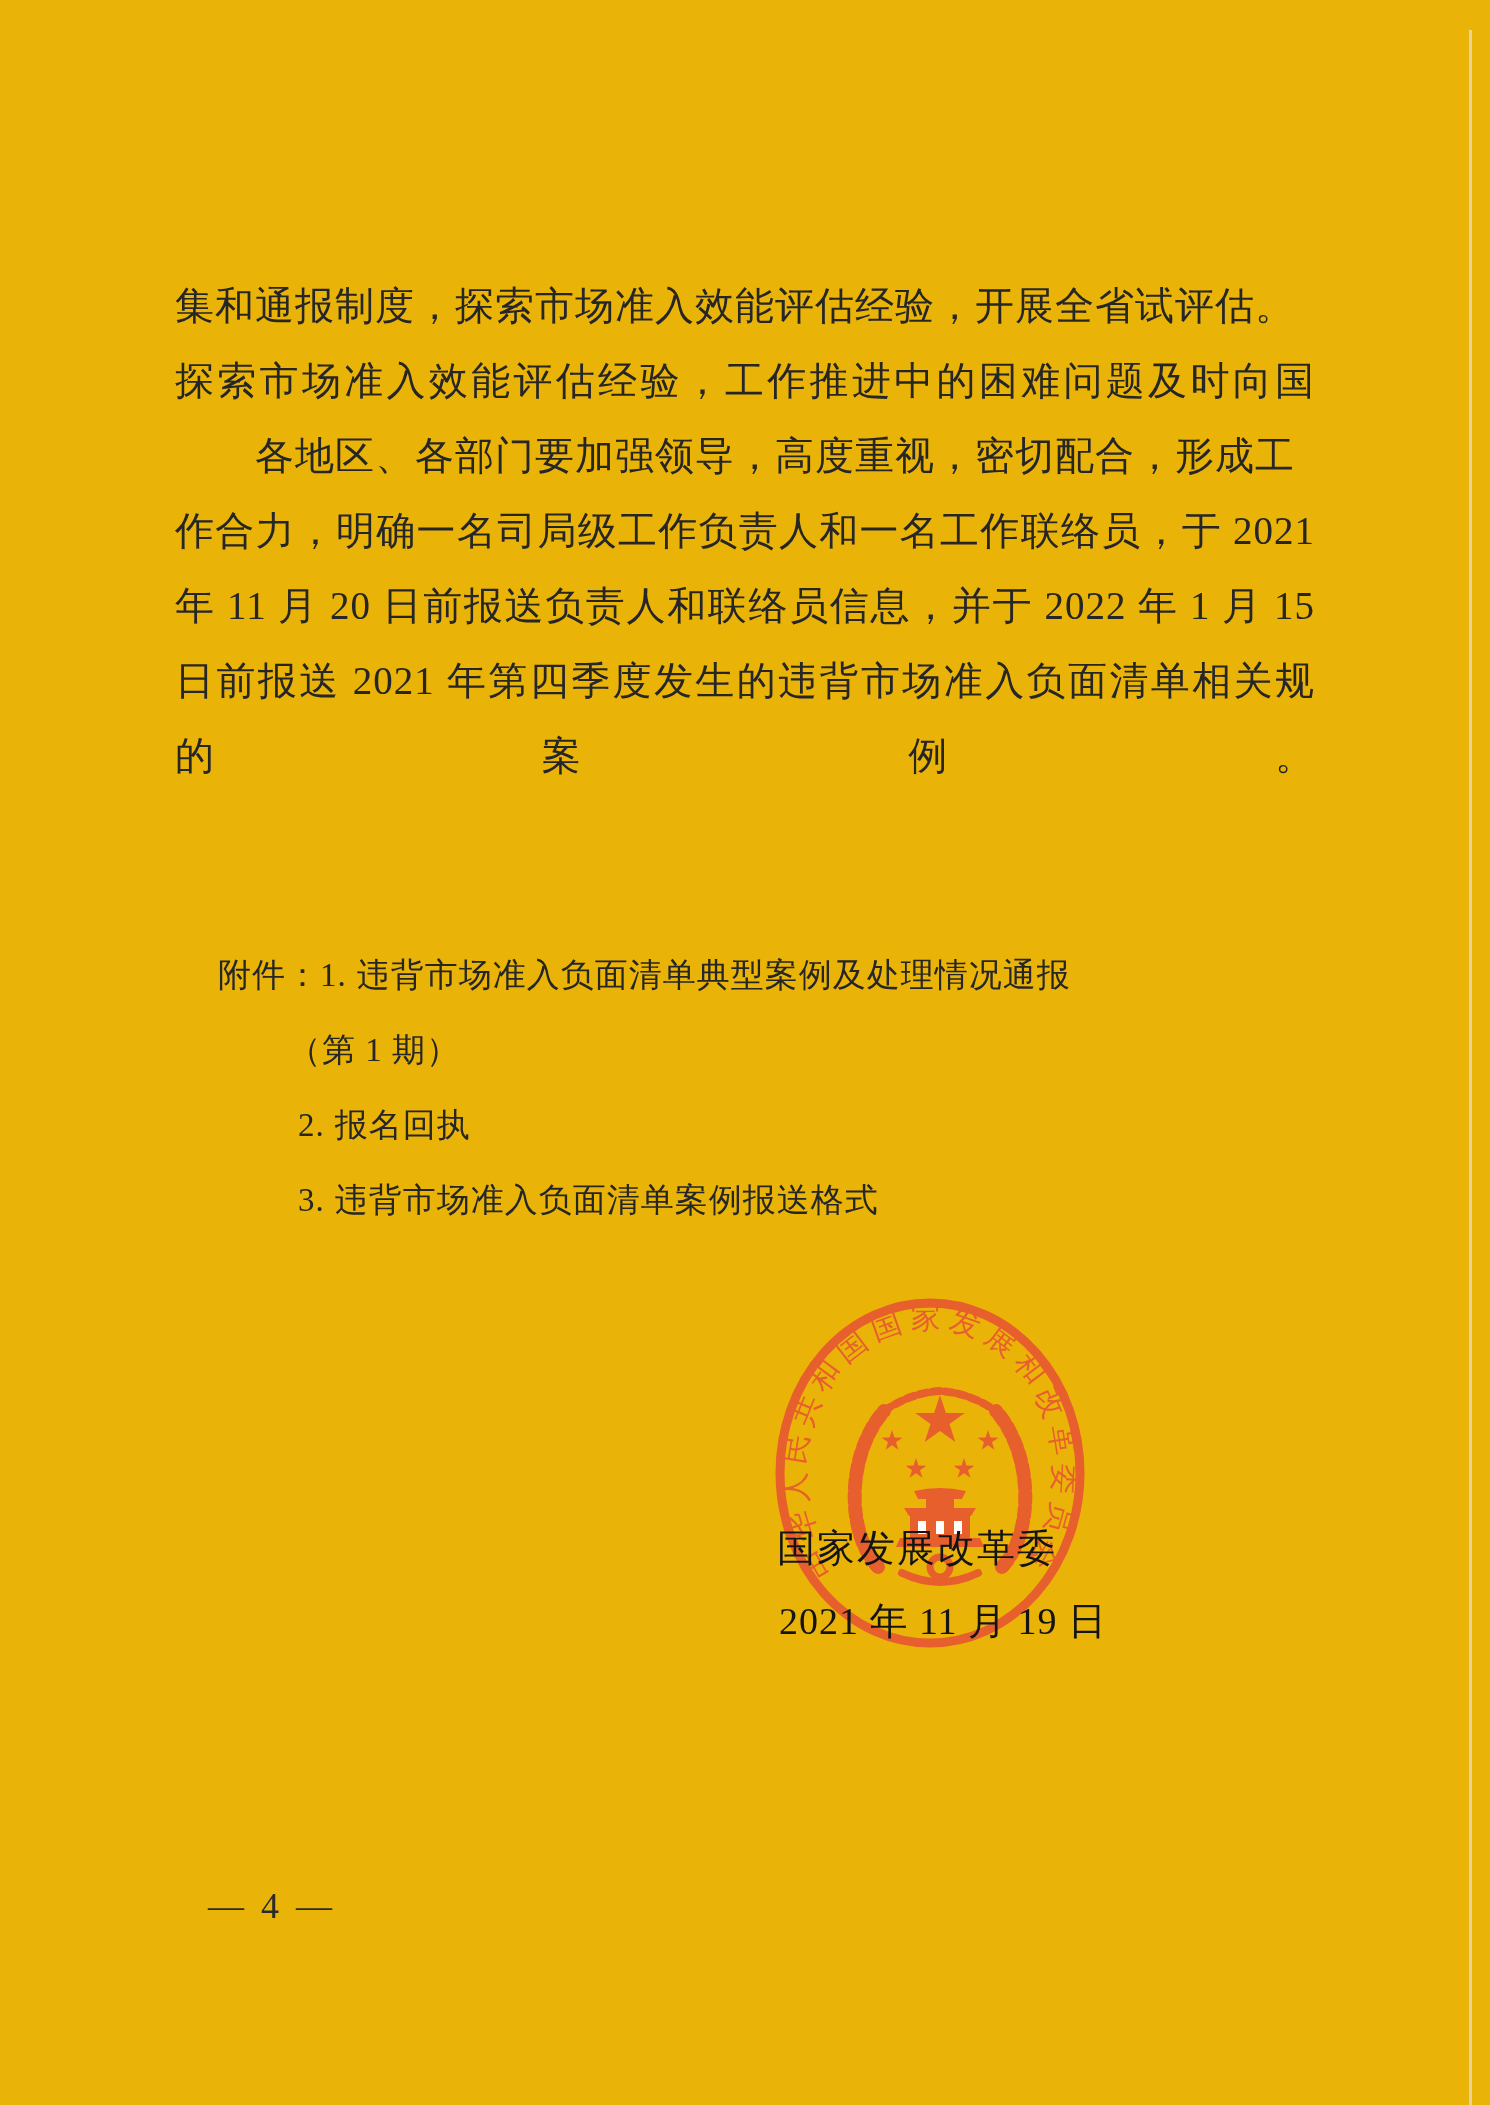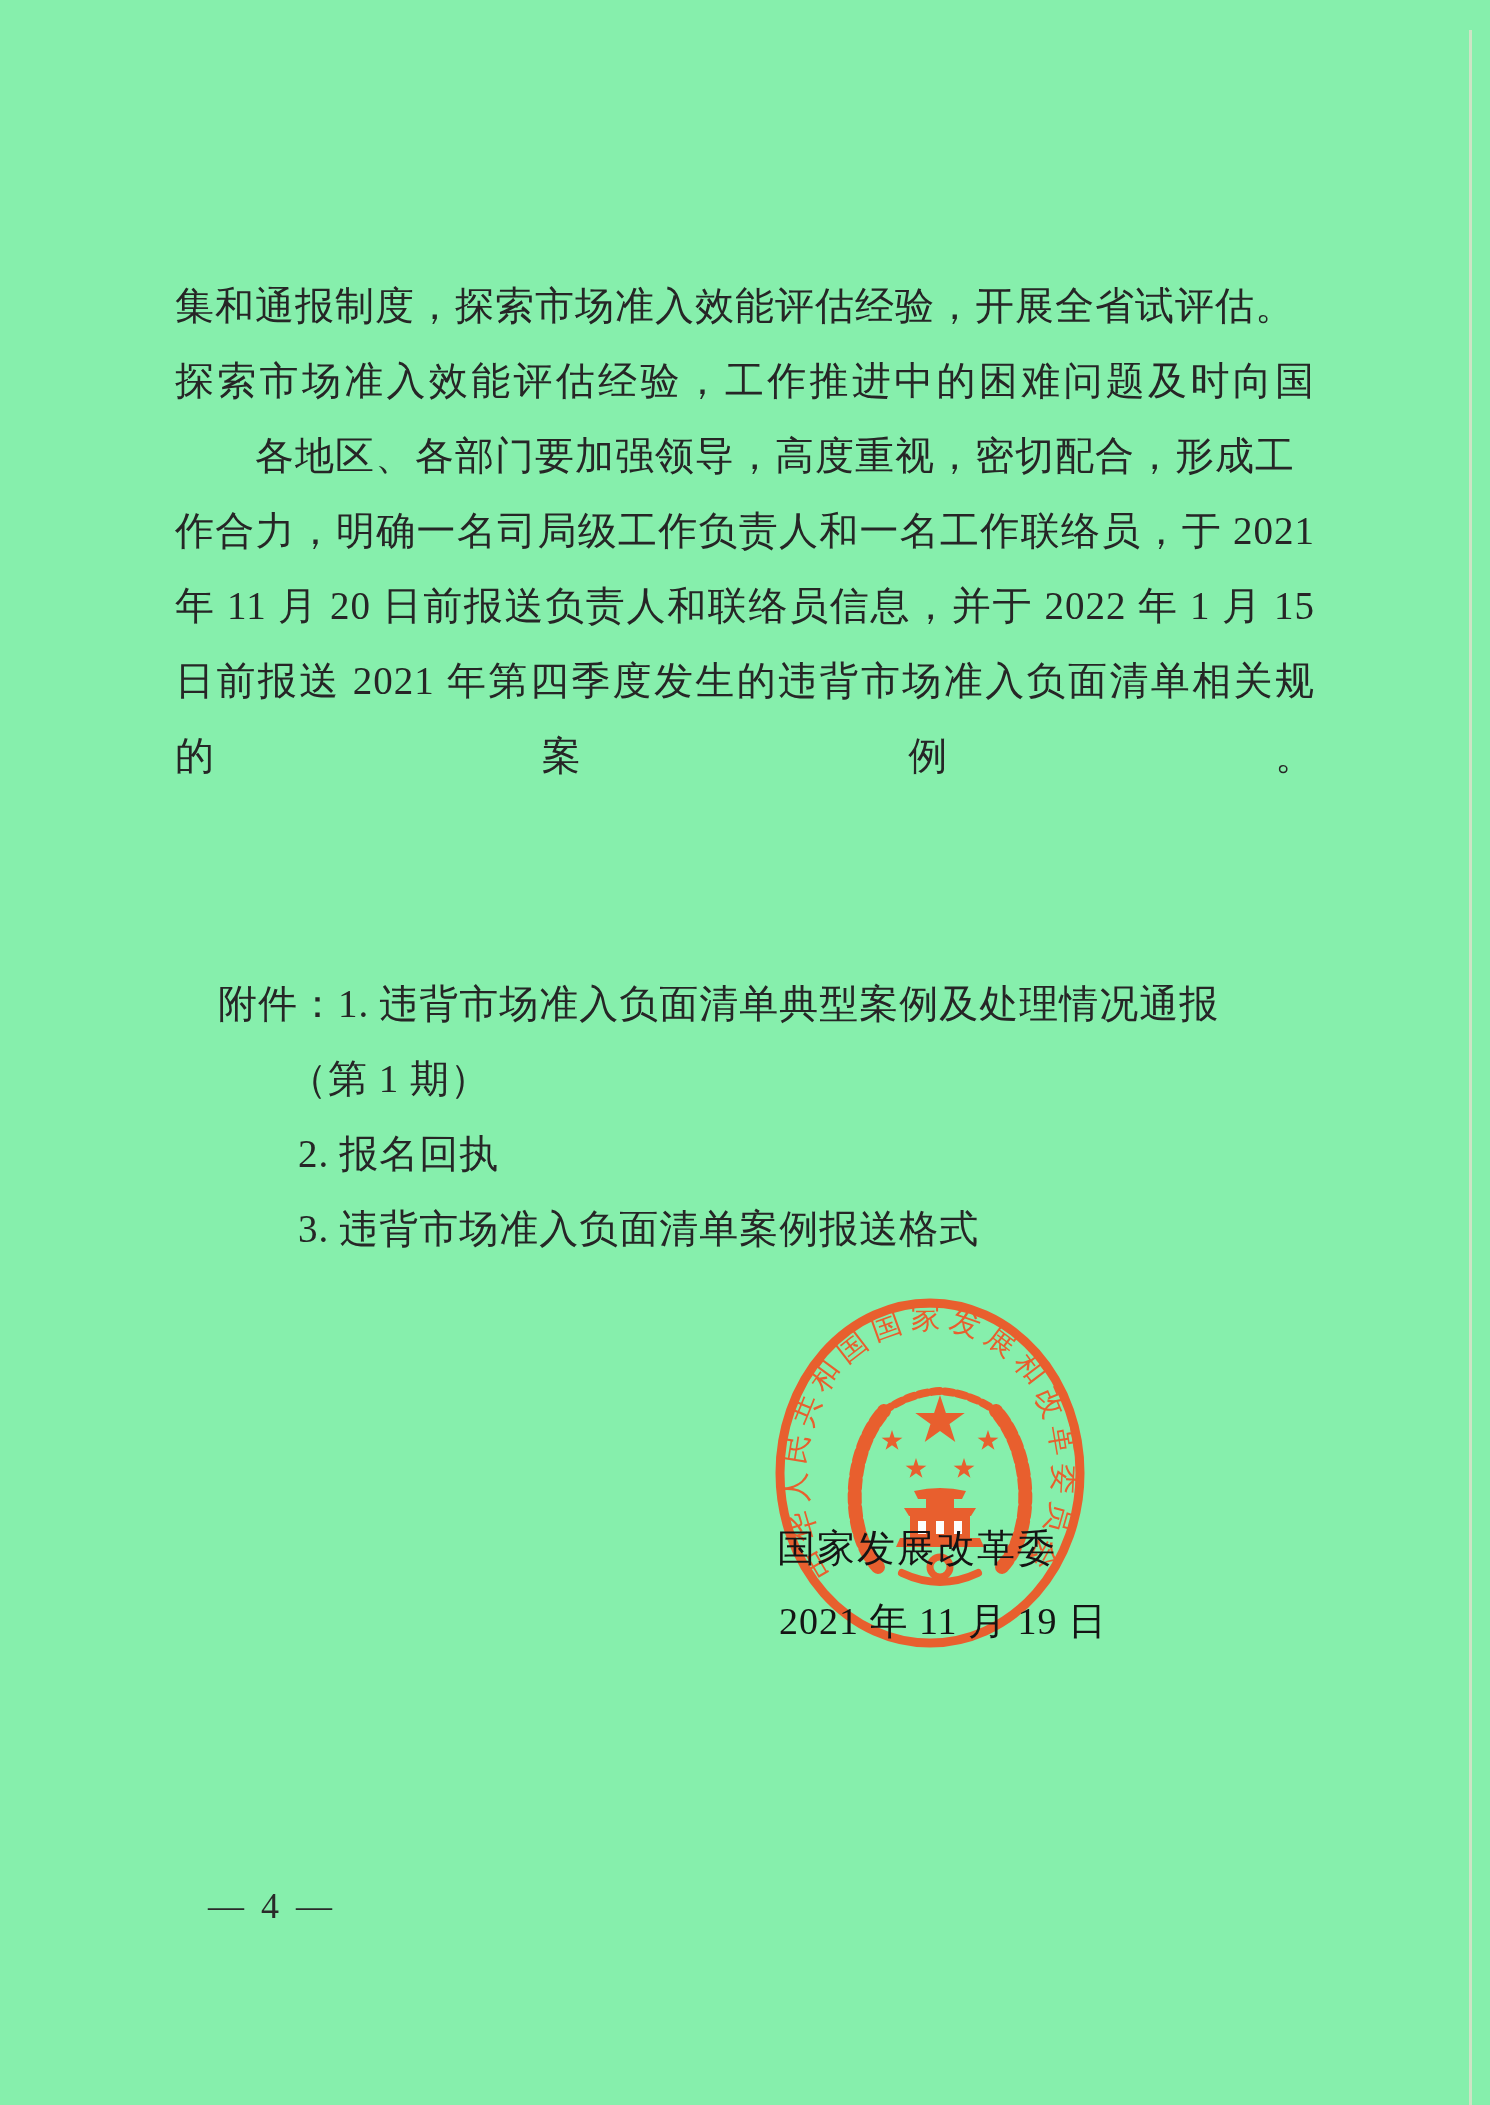--- a/index.html
+++ b/index.html
@@ -1,20 +1,20 @@
 <!DOCTYPE html>
 <html><head>
 <meta charset="utf-8">
 <style>
   html,body{margin:0;padding:0;background:#e9e9e9;}
   .sheet{
     position:relative;
     width:1490px;height:2105px;
     margin:0 auto;
-    background:#86efac;
+    background:#eab308;
     overflow:hidden;
     font-family:"Liberation Serif","DejaVu Serif",serif;
     color:#262626;
   }
   
   .body-text{
     position:absolute;left:175px;top:268px;width:1140px;
     font-size:39px;
   }
   .body-line{
@@ -25,22 +25,22 @@
     letter-spacing:1px;
   }
   
   .body-line:nth-child(2),
   .body-line:nth-child(4),
   .body-line:nth-child(5),
   .body-line:nth-child(6),
   .body-line:nth-child(7){ text-align-last:justify; }
   
   .attachments{
-    position:absolute;left:218px;top:966px;width:1120px;
-    font-size:39px;
+    position:absolute;left:218px;top:938px;width:1120px;
+    font-size:33px;
   }
   .att-row{height:75px;line-height:75px;white-space:nowrap;letter-spacing:1px;}
   .att-row .num{margin-right:10px;}
   .att-row.sub{margin-left:70px;}
   .att-row.item{margin-left:80px;}
   
   .seal{position:absolute;left:770px;top:1295px;width:320px;height:356px;}
   .seal svg{display:block;}
   .seal-ring-text{font-size:30px;letter-spacing:7px;font-family:"Liberation Serif","DejaVu Serif",serif;}
   .seal-issuer{

